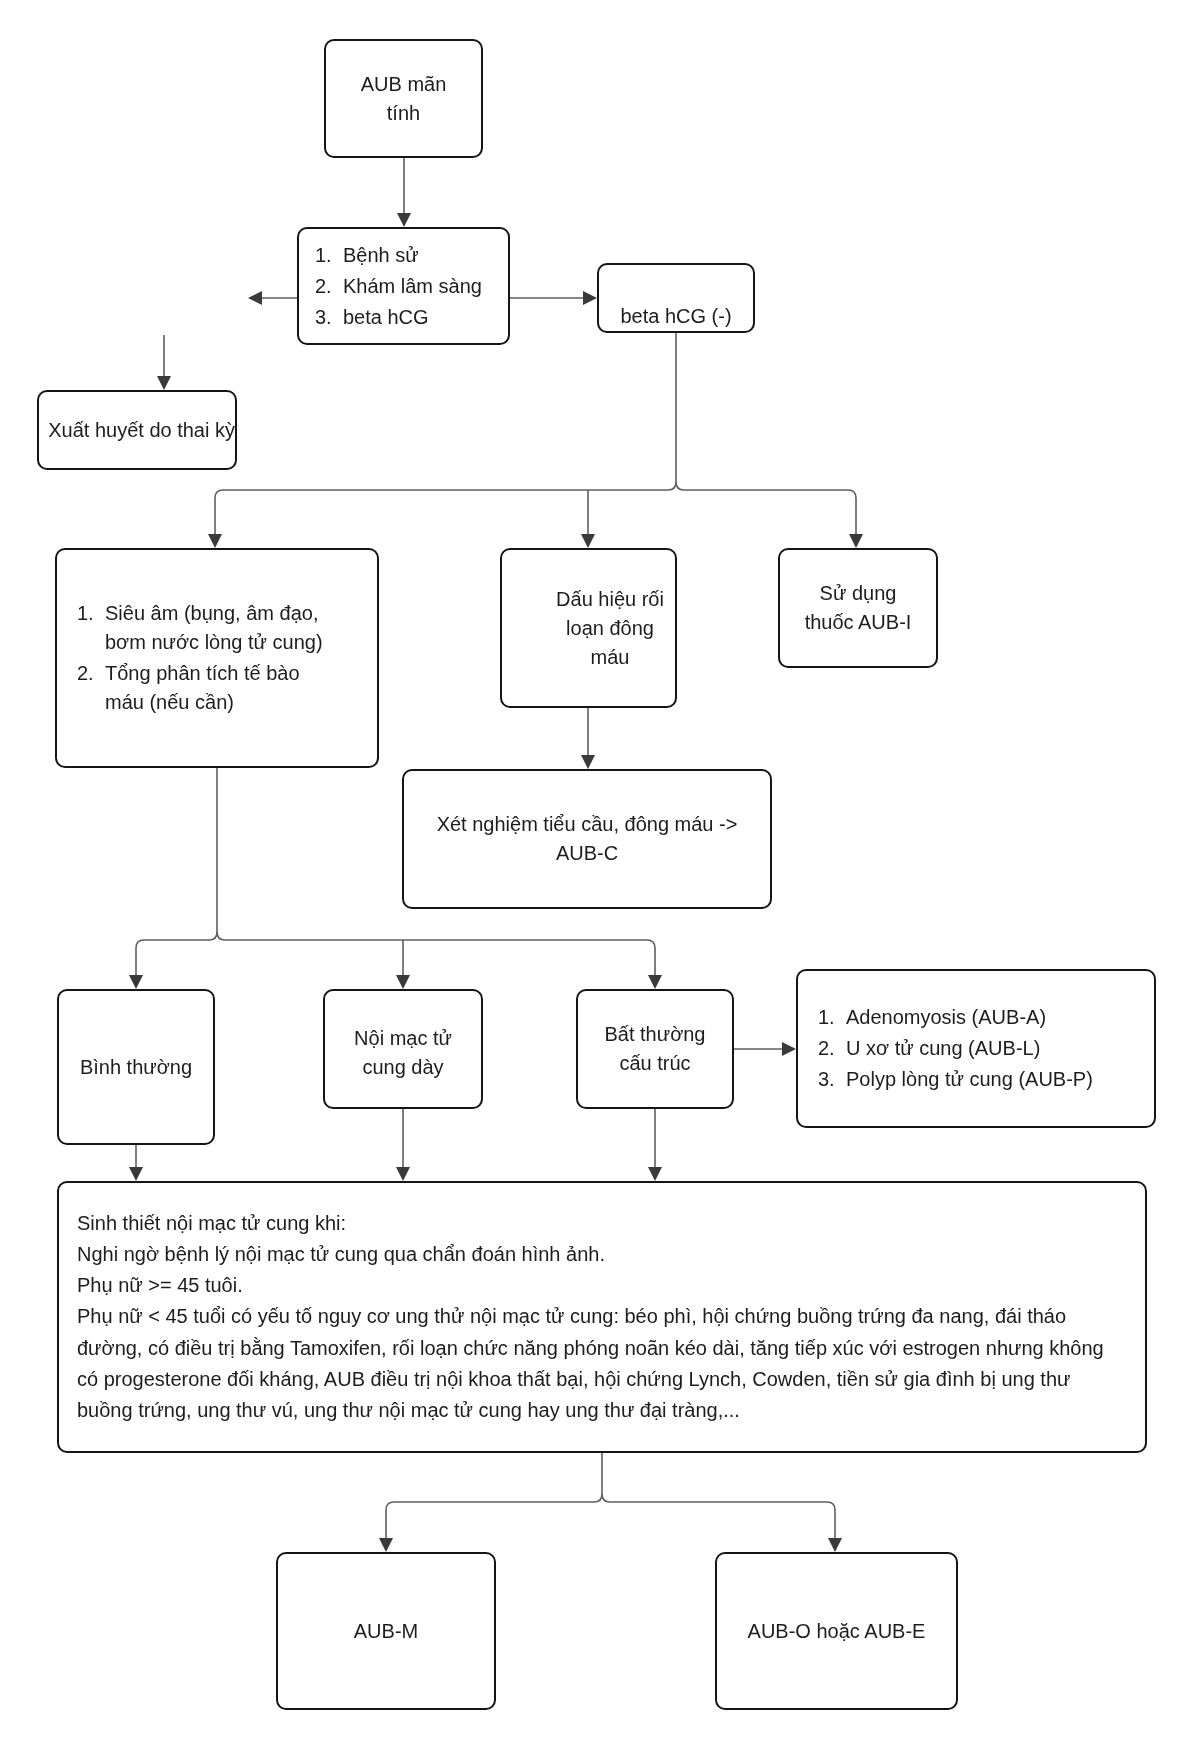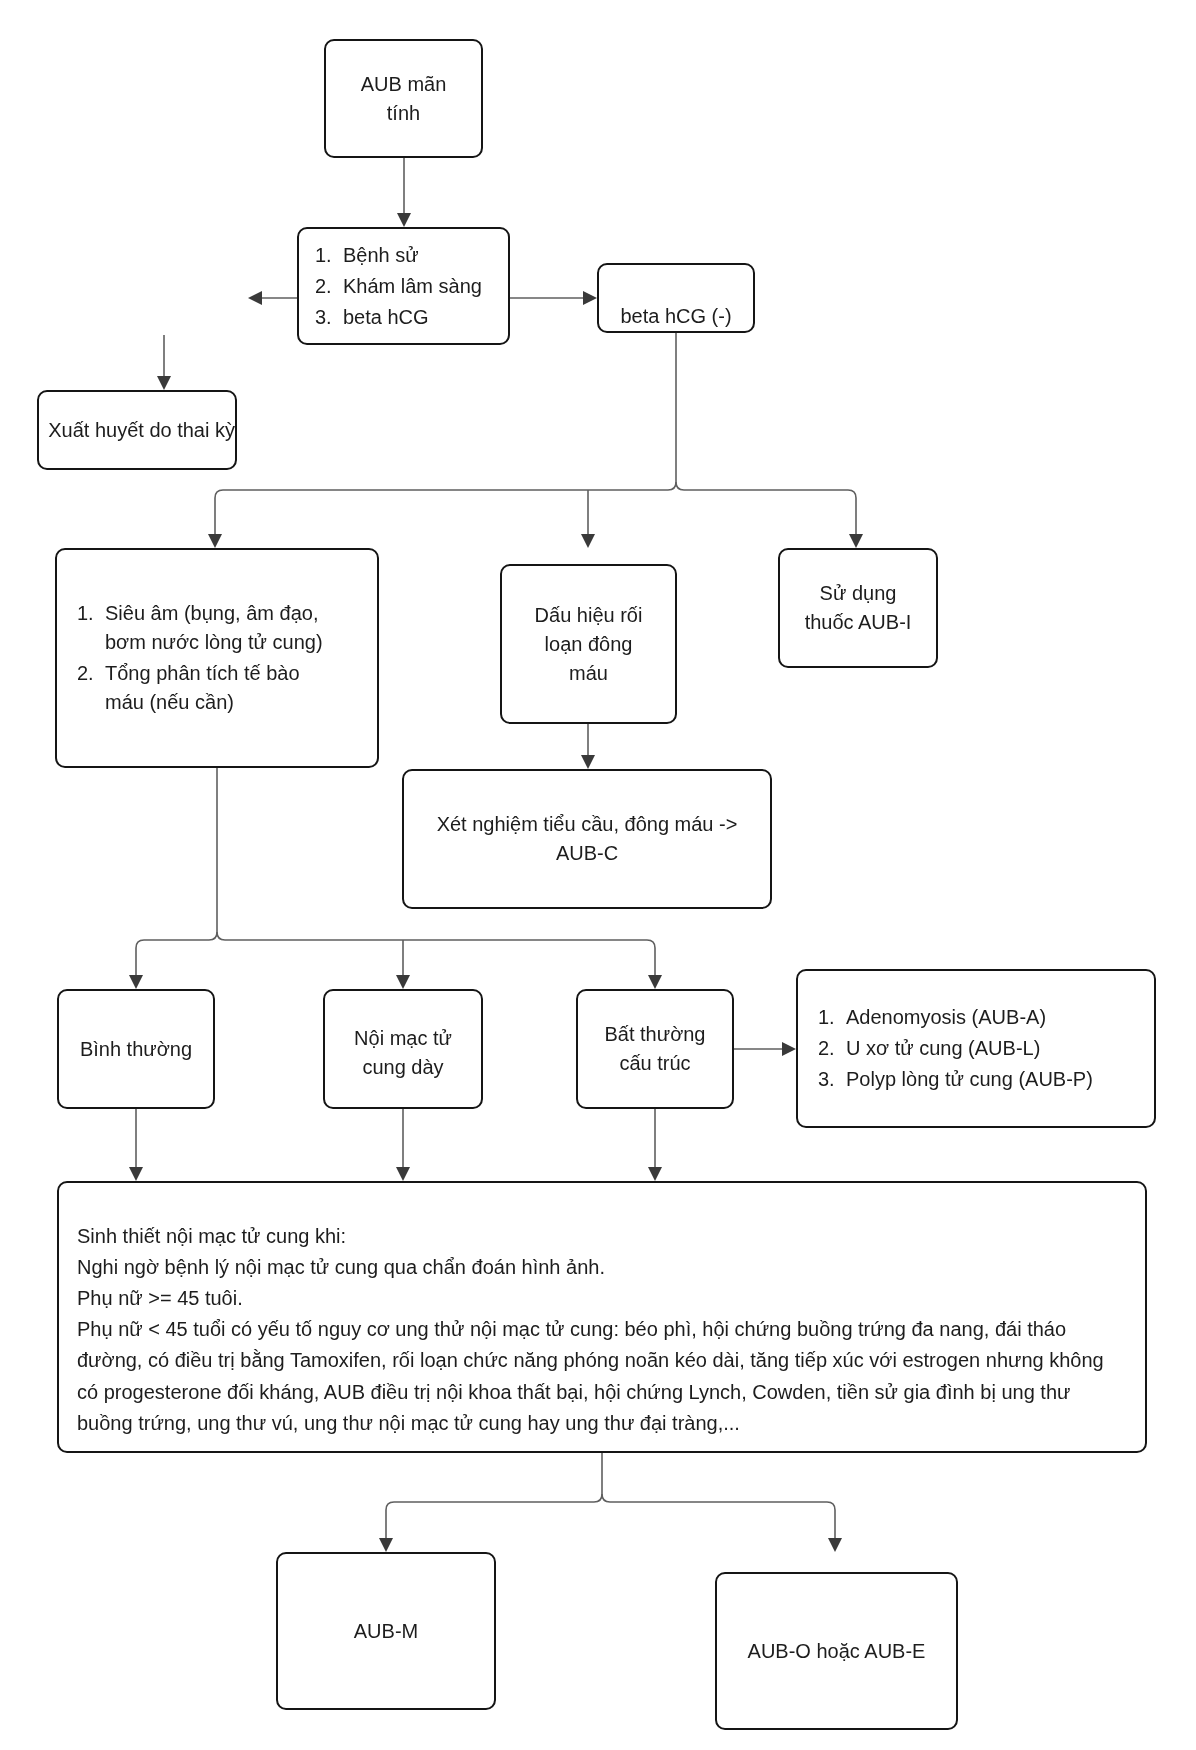--- a/index.html
+++ b/index.html
@@ -23,47 +23,47 @@
     font-size:20px;
     line-height:1.45;
     text-align:center;
   }
   .node .ctr{display:block;}
   .node.list{justify-content:flex-start;text-align:left;}
   .olist{display:flex;flex-direction:column;gap:2px;}
   .orow{display:flex;align-items:flex-start;}
   .orow .num{flex:0 0 28px;}
   .orow .txt{flex:1 1 auto;}
-  .para{justify-content:flex-start;align-items:flex-end;text-align:left;}
+  .para{justify-content:flex-start;align-items:center;text-align:left;}
   .para .plines{padding:12px 18px;line-height:1.56;}
   
   .n-aub-chronic   {left:324px;top:39px;  width:159px;height:119px;border-radius:10px;}
   .n-aub-chronic .ctr{max-width:100px;}
   .n-workup        {left:297px;top:227px; width:213px;height:118px;padding-left:16px;}
   .n-beta-hch      {left:80px; top:263px; width:168px;height:72px;}
   .n-beta-hcg      {left:597px;top:263px; width:158px;height:70px;align-items:flex-end;}
   .n-preg          {left:37px; top:390px; width:200px;height:80px;justify-content:flex-end;}
   .n-imaging       {left:55px; top:548px; width:324px;height:220px;padding-left:20px;}
   .n-imaging .olist{max-width:258px;}
   .n-imaging .txt  {max-width:228px;}
-  .n-coag-signs    {left:500px;top:564px; width:177px;height:160px;}
+  .n-coag-signs    {left:500px;top:548px; width:177px;height:160px;justify-content:flex-end;}
   .n-coag-signs .ctr{max-width:130px;}
   .n-aub-i         {left:778px;top:548px; width:160px;height:120px;}
   .n-aub-i .ctr    {max-width:120px;}
   .n-coag-test     {left:402px;top:769px; width:370px;height:140px;}
   .n-coag-test .ctr{max-width:330px;}
-  .n-normal        {left:57px; top:989px; width:158px;height:120px;}
+  .n-normal        {left:57px; top:989px; width:158px;height:156px;}
   .n-thick         {left:323px;top:989px; width:160px;height:120px;}
   .n-thick .ctr    {max-width:112px;margin-top:8px;}
   .n-struct        {left:576px;top:989px; width:158px;height:120px;}
   .n-struct .ctr   {max-width:110px;}
   .n-struct-list   {left:796px;top:969px; width:360px;height:159px;padding-left:20px;}
   .n-biopsy        {left:57px; top:1181px;width:1090px;height:272px;}
   .n-aub-m         {left:276px;top:1552px;width:220px;height:158px;}
-  .n-aub-oe        {left:715px;top:1552px;width:243px;height:158px;margin-top:20px;}
+  .n-aub-oe        {left:715px;top:1552px;width:243px;height:158px;}
   .wire{stroke:#5f5f5f;stroke-width:1.6;fill:none;}
   .head{fill:#3a3a3a;stroke:none;}
 </style>
 </head>
 <body>
 
 <div id="canvas">
 
   <svg id="wires" viewBox="0 0 1196 1750" xmlns="http://www.w3.org/2000/svg">
     <g>

